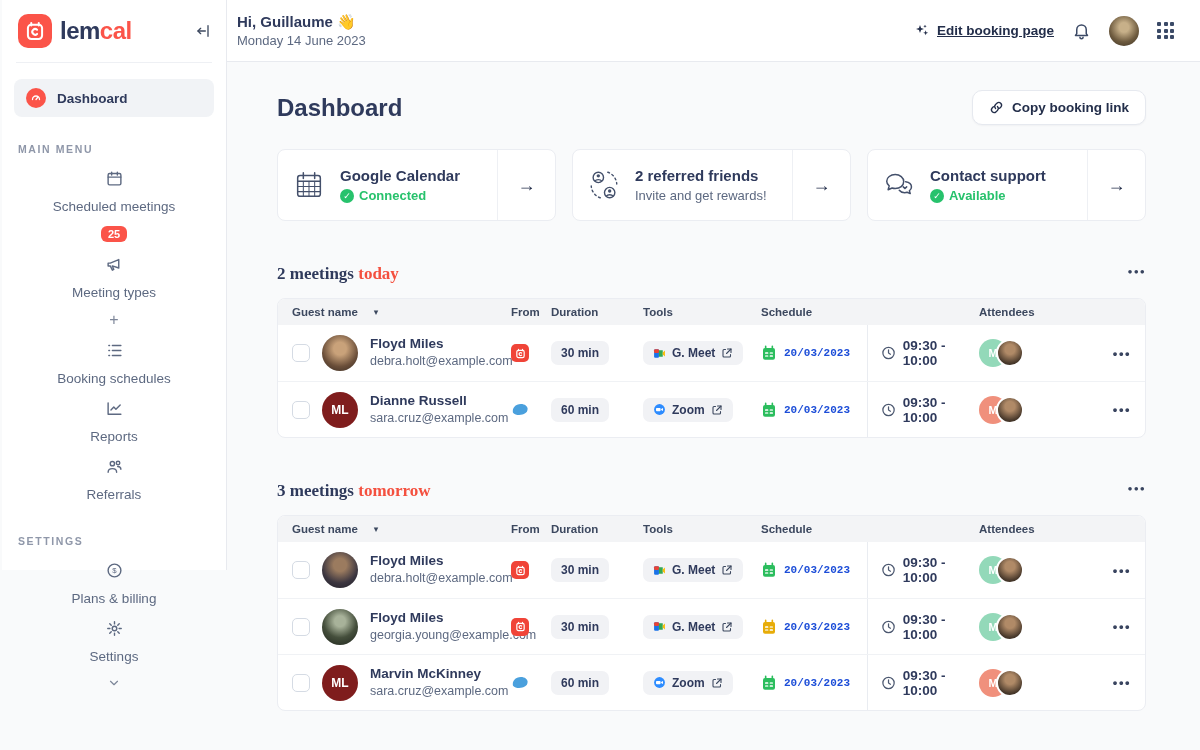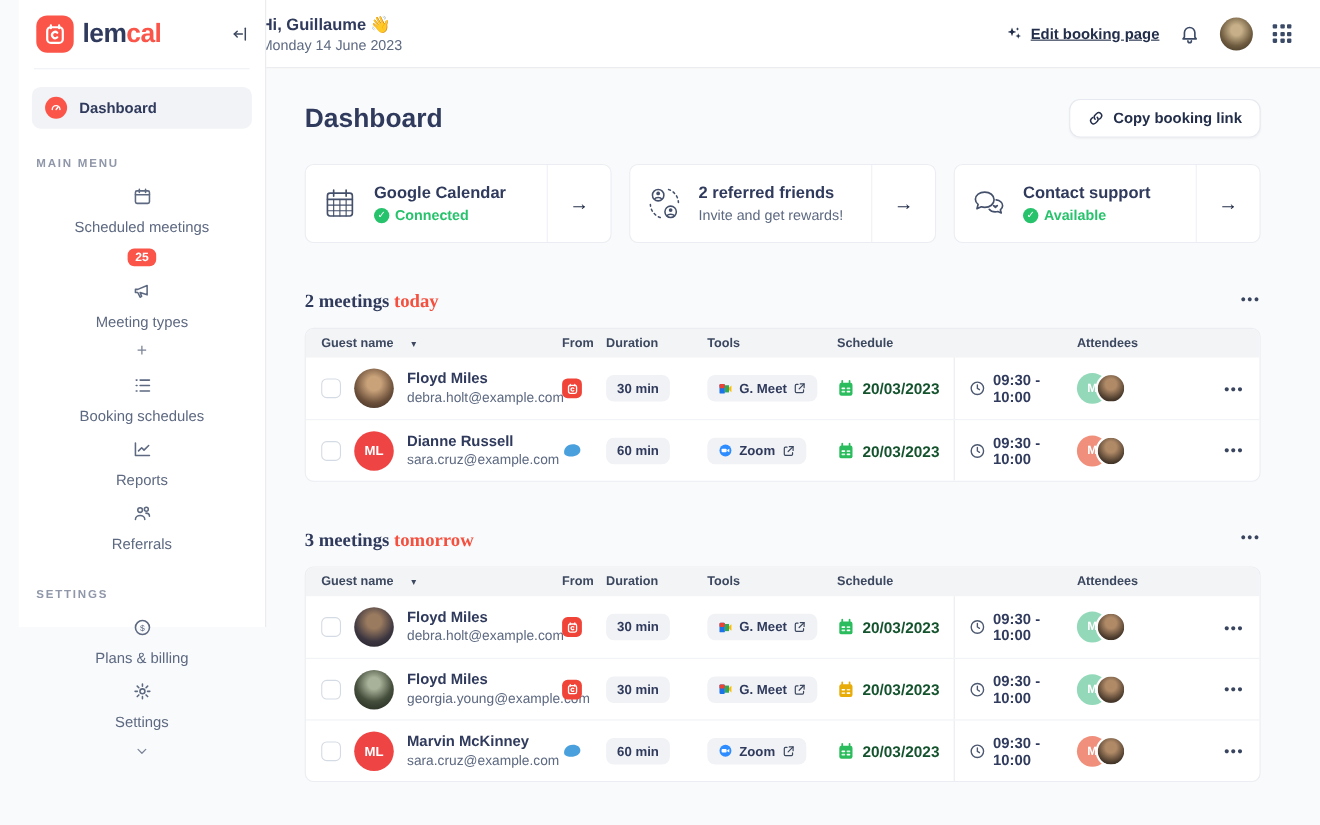--- a/index.html
+++ b/index.html
@@ -2,21 +2,21 @@
 <html><head>
 <meta charset="utf-8">
 <style>
   * { margin:0; padding:0; box-sizing:border-box; }
   html,body { width:1200px; height:750px; overflow:hidden; }
   body { font-family:"Liberation Sans","DejaVu Sans",sans-serif; color:#2f3a5c; background:#f9fafb; position:relative; }
 
   svg { display:block; }
 
   
-  .sidebar { position:absolute; left:17px; top:0; width:225px; height:570px; background:#fff; border-right:1px solid #e8eaef; z-index:3; }
+  .sidebar { position:absolute; left:2px; top:0; width:225px; height:570px; background:#fff; border-right:1px solid #e8eaef; z-index:3; }
   .logo-row { height:62px; display:flex; align-items:center; padding:0 14px 0 16px; }
   .logo-mark { width:34px; height:34px; background:#fb5449; border-radius:10px; display:flex; align-items:center; justify-content:center; flex:0 0 auto; }
   .logo-word { font-size:24px; font-weight:700; letter-spacing:-0.5px; margin-left:8px; flex:1; }
   .logo-word .lw-a { color:#2f3a5c; }
   .logo-word .lw-b { color:#fb5449; }
   .collapse-btn { color:#3c485f; cursor:pointer; }
   .side-div { border-top:1px solid #eef0f4; margin:0 14px; }
 
   .active-item { margin:16px 12px 0; background:#f1f3f6; border-radius:8px; padding:9px 12px; display:flex; align-items:center; gap:11px; cursor:pointer; }
   .active-item .lbl { font-size:13.5px; font-weight:700; color:#2f3a5c; }
@@ -74,30 +74,30 @@
   .c-sched { width:218px; display:flex; align-items:center; align-self:stretch; }
   .c-att { width:112px; display:flex; }
   .c-menu { width:40px; display:flex; justify-content:flex-end; }
   .sort { font-size:9px; color:#3c485f; margin-left:4px; }
 
   .checkbox { width:18px; height:18px; border:1.5px solid #d5dbe4; border-radius:5px; background:#fff; flex:0 0 auto; cursor:pointer; }
   .g-avatar { width:36px; height:36px; border-radius:50%; flex:0 0 auto; }
   .g-avatar.ph1 { background:radial-gradient(circle at 50% 38%, #c9a27a 22%, #6b4f3a 62%, #3a2d24 95%); }
   .g-avatar.ph2 { background:radial-gradient(circle at 50% 36%, #9b7b5f 22%, #3c3640 62%, #23212a 95%); }
   .g-avatar.ph3 { background:radial-gradient(circle at 50% 34%, #a8b29a 18%, #454f3c 55%, #22281f 95%); }
-  .g-avatar.init { background:#ef4444; color:#fff; font-size:12px; font-weight:700; display:flex; align-items:center; justify-content:center; }
+  .g-avatar.init { background:#7f1d1d; color:#fff; font-size:12px; font-weight:700; display:flex; align-items:center; justify-content:center; }
   .g-name { font-size:13.5px; font-weight:700; color:#2f3a5c; line-height:1.25; }
   .g-email { font-size:12.5px; color:#5d6981; line-height:1.35; }
 
   .from-lemcal { width:18px; height:18px; background:#f04438; border-radius:5px; display:flex; align-items:center; justify-content:center; }
   .pill { background:#f1f2f5; border-radius:7px; padding:5px 10px; font-size:12px; font-weight:700; color:#2f3a5c; display:inline-flex; align-items:center; gap:6px; white-space:nowrap; }
   .pill .ext { color:#3c485f; }
   .tool-pill { cursor:pointer; }
 
-  .sch-date { display:flex; align-items:center; gap:7px; font-size:14px; font-weight:600; color:#14532d; width:112px; }
+  .sch-date { display:flex; align-items:center; gap:7px; font-size:11px; font-weight:600; color:#1d4ed8; width:112px;font-family:Liberation Mono, monospace; }
   .sch-time { display:flex; align-items:center; gap:7px; font-size:13.5px; font-weight:600; color:#2f3a5c; border-left:1px solid #e9ecf1; align-self:stretch; padding-left:13px; }
   .att-stack { display:flex; align-items:center; }
   .att-back { width:28px; height:28px; border-radius:50%; color:#fff; font-size:11px; font-weight:700; display:flex; align-items:center; justify-content:center; }
   .att-back.mint { background:#93d9b9; }
   .att-back.salmon { background:#f0907c; }
   .att-front { width:28px; height:28px; border-radius:50%; margin-left:-11px; border:2px solid #fff; background:radial-gradient(circle at 50% 35%, #b08a67 25%, #4a3a2c 70%, #2c231b 95%); }
 </style>
 </head>
 <body>
 

